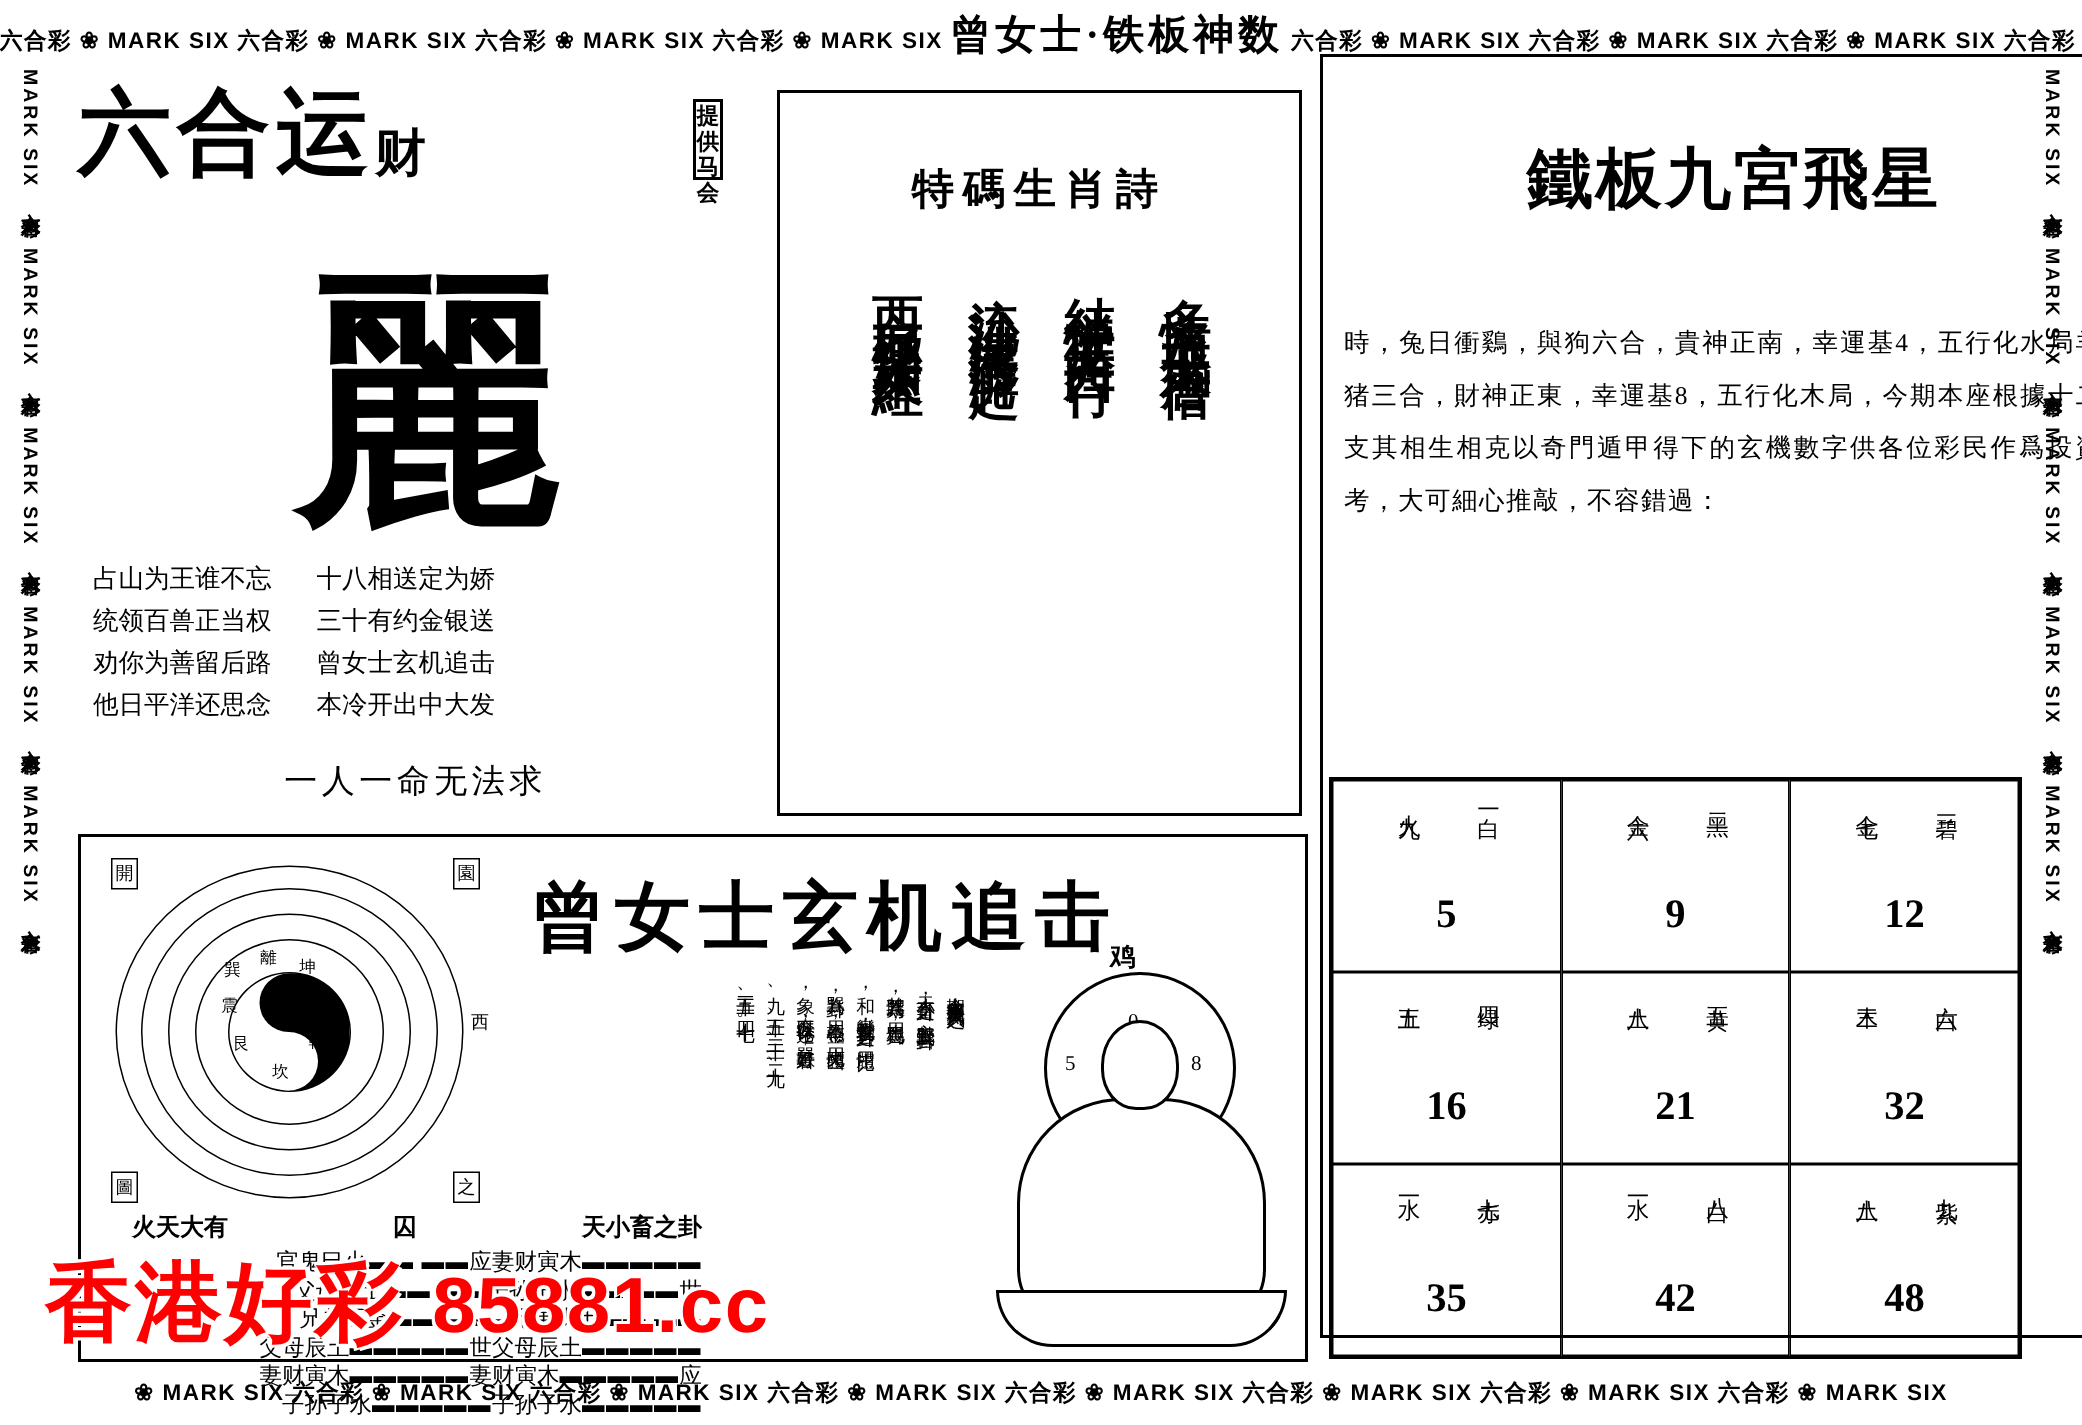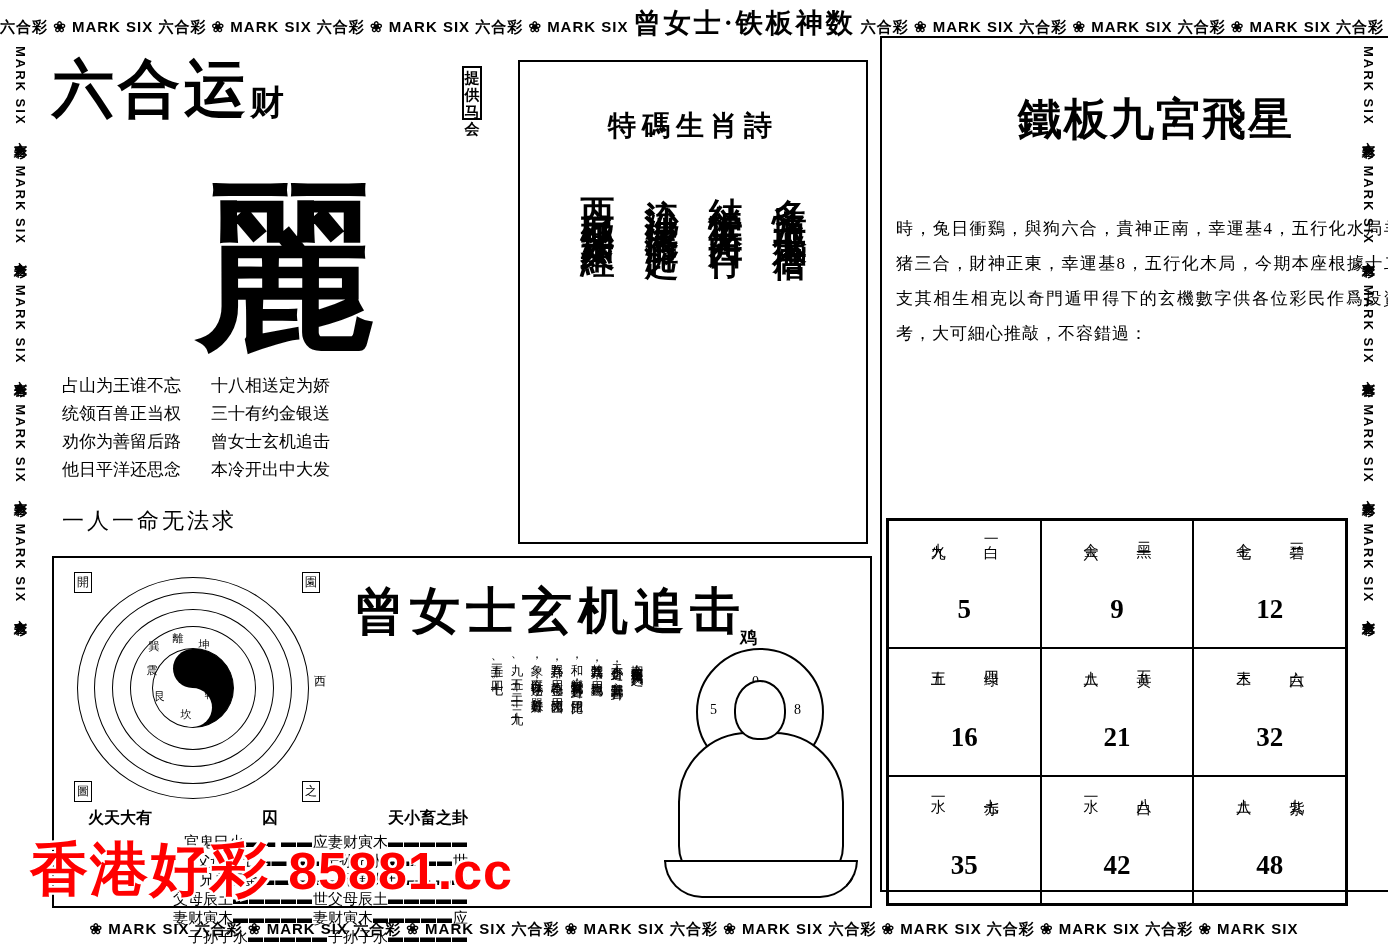--- a/index.html
+++ b/index.html
@@ -24,21 +24,21 @@
   .big-title{font-size:62px;font-weight:bold;letter-spacing:4px;font-family:"Liberation Serif",serif;line-height:1;}
   .big-title .cai{font-size:34px;vertical-align:bottom;}
   .stamp{position:absolute;right:0;top:8px;border:2px solid #000;width:20px;height:54px;font-size:15px;line-height:17px;text-align:center;padding-top:2px;box-sizing:border-box;font-weight:bold;}
 
   
   #big-glyph{left:120px;top:170px;width:330px;height:200px;font-size:180px;line-height:200px;text-align:center;font-family:"Liberation Serif",serif;font-weight:bold;}
 
   
   #couplets{left:62px;top:372px;width:430px;height:160px;display:flex;gap:30px;font-size:17px;line-height:28px;}
   #couplets .col{white-space:nowrap;}
-  #one-life{left:62px;top:506px;width:430px;text-align:left;font-size:22px;letter-spacing:3px;}
+  #one-life{left:62px;top:506px;width:430px;text-align:center;font-size:22px;letter-spacing:3px;}
 
   
   #poem-panel{left:518px;top:60px;width:350px;height:484px;}
   #poem-title{text-align:center;font-size:28px;font-weight:bold;letter-spacing:6px;margin-top:45px;}
   #poem-cols{display:flex;flex-direction:row-reverse;justify-content:center;gap:18px;margin-top:26px;}
   .pcol{writing-mode:vertical-rl;text-orientation:upright;font-size:34px;letter-spacing:8px;font-weight:bold;height:300px;}
 
   
   #right-col{left:880px;top:36px;width:552px;height:856px;}
   #nine-title{font-size:44px;font-weight:bold;letter-spacing:2px;text-align:center;margin-top:52px;font-family:"Liberation Serif",serif;}

